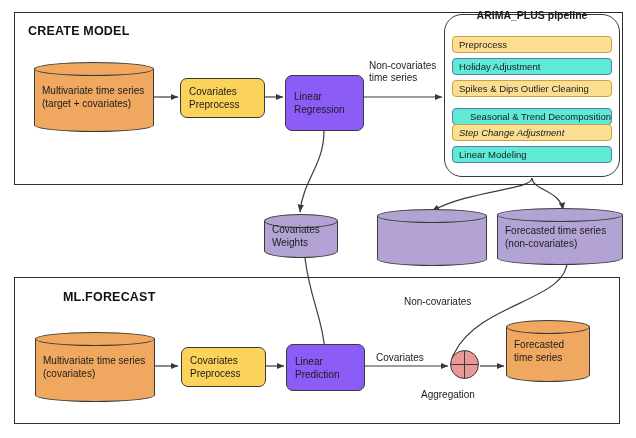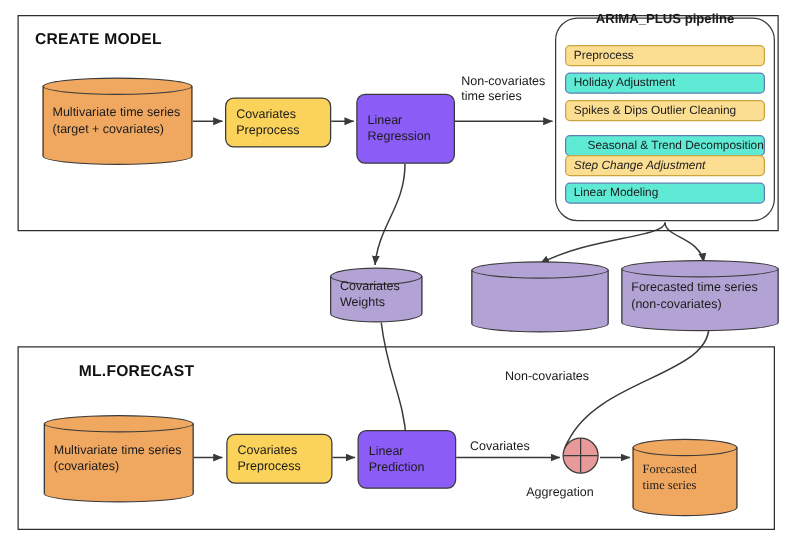--- a/index.html
+++ b/index.html
@@ -287,19 +287,19 @@
 
 <div class="edge-label" id="label-non-covariates-mf" style="left:404px; top:296px;">Non-covariates</div>
 
 <div id="agg-node">
   <div class="cross-v"></div>
   <div class="cross-h"></div>
 </div>
 
 <div class="edge-label" id="label-aggregation" style="left:421px; top:389px;">Aggregation</div>
 
-<div class="cyl orange abs" id="mf-output-cylinder" style="left:506px; top:351px; width:84px; height:62px;font-family:Liberation Serif, serif;">
+<div class="cyl orange abs" id="mf-output-cylinder" style="left:506px; top:320px; width:84px; height:62px;">
   <div class="bottom"></div>
   <div class="body"></div>
   <div class="top"></div>
   <div class="label">Forecasted
 time series</div>
 </div>
 
 </body></html>

